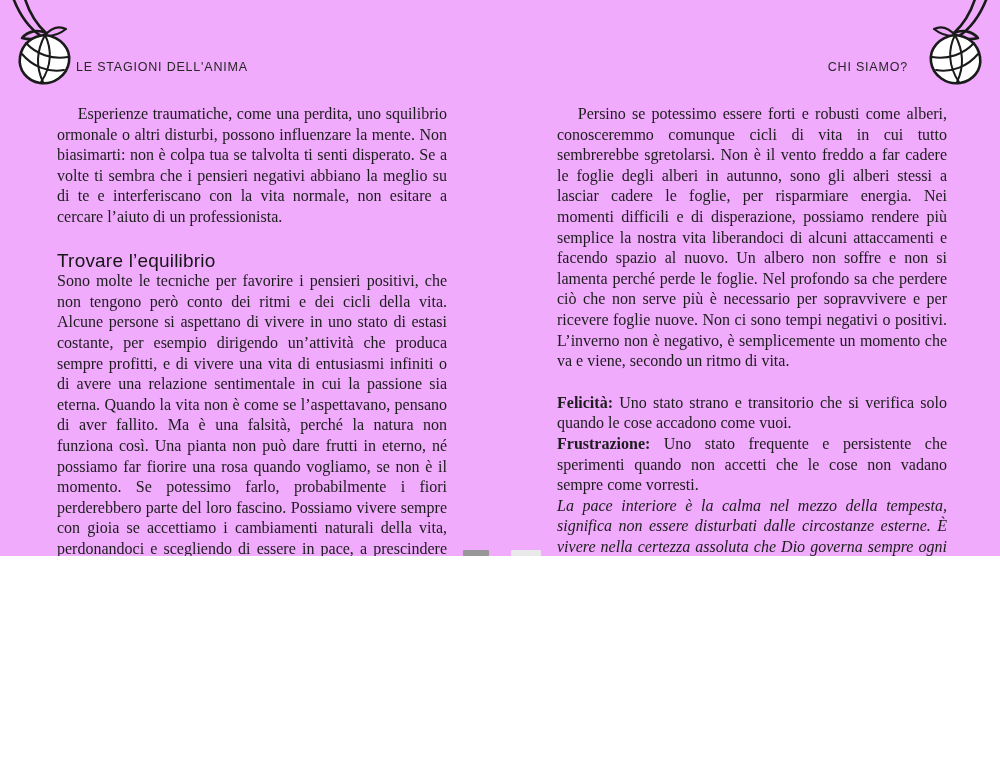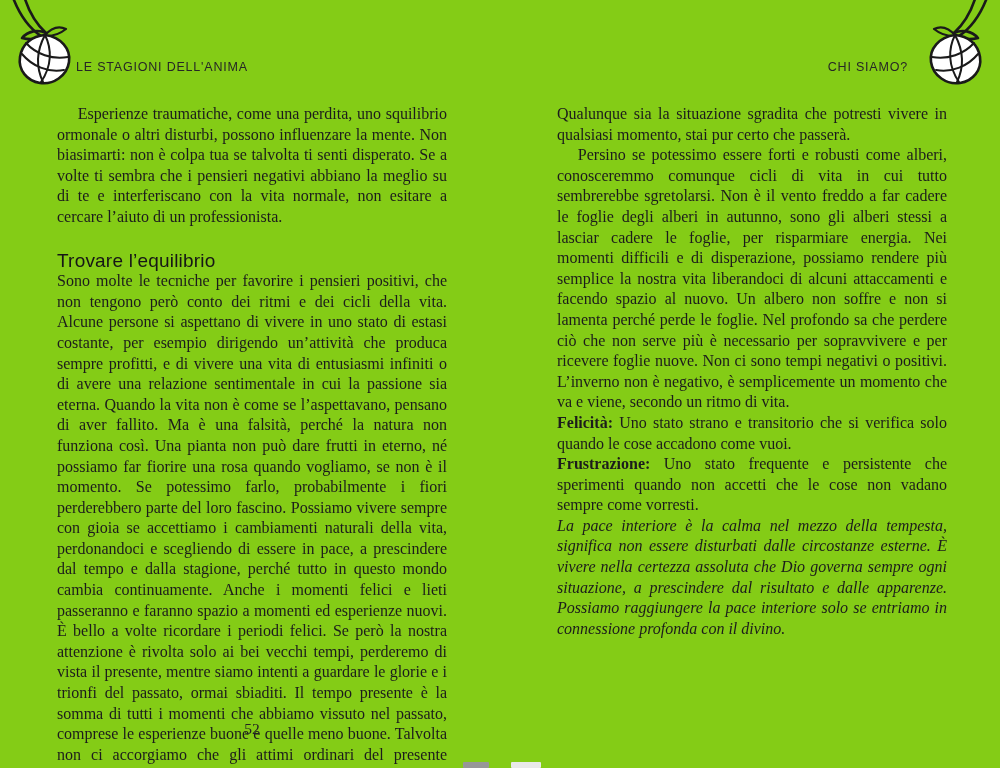--- a/index.html
+++ b/index.html
@@ -1,33 +1,33 @@
 <!DOCTYPE html>
 <html lang="it"><head>
 <meta charset="utf-8">
 <style>
   html,body{margin:0;padding:0;background:#ffffff;}
-  .canvas{position:relative;width:1000px;height:768px;background:#84cc16;overflow:hidden;
+  .canvas{position:relative;width:1000px;height:556px;background:#f0abfc;overflow:hidden;
           font-family:"Liberation Serif", serif;color:#1c1c1c;text-decoration:underline;}
   .flower{position:absolute;top:-4px;width:82px;height:92px;}
   .flower.left{left:-2px;}
   .flower.right{right:-2px;transform:scaleX(-1);}
   .running-head{position:absolute;top:60px;font-family:"Liberation Sans", sans-serif;
                 font-size:12.5px;letter-spacing:0.8px;color:#262626;font-weight:400;}
   .running-head.left{left:76px;}
   .running-head.right{right:92px;text-align:right;}
   .col{position:absolute;top:104px;width:390px;text-align:justify;font-size:16px;
        line-height:20.6px;hyphens:auto;-webkit-hyphens:auto;}
   .col.left{left:57px;}
   .col.right{left:557px;}
   .col p{margin:0;}
   p.indent{text-indent:1.3em;}
   h2.section{font-family:"Liberation Sans", sans-serif;font-weight:400;font-size:19px;
              letter-spacing:0.2px;color:#161616;margin:23px 0 0 0;text-align:left;}
-  .defs{}
+  .defs{margin-top:21px;}
   .defs .term{font-weight:bold;}
   .quote{margin-top:21px;font-style:italic;}
   .folio{position:absolute;top:720px;width:390px;text-align:center;font-size:15.5px;color:#222;}
   .folio.left{left:57px;}
   .folio.right{left:557px;}
   .edge-artifact{position:absolute;bottom:0;height:6px;border-radius:1px;}
   .edge-artifact.a1{left:463px;width:26px;background:#979797;}
   .edge-artifact.a2{left:511px;width:30px;background:#e9e9e9;}
 </style>
 </head>
@@ -61,21 +61,20 @@
   <div class="running-head left">LE STAGIONI DELL'ANIMA</div>
   <div class="running-head right">CHI SIAMO?</div>
 
   <div class="col left">
     <p class="indent">Esperienze traumatiche, come una perdita, uno squilibrio ormonale o altri disturbi, possono influenzare la mente. Non biasimarti: non è colpa tua se talvolta ti senti disperato. Se a volte ti sembra che i pensieri negativi abbiano la meglio su di te e interferiscano con la vita normale, non esitare a cercare l’aiuto di un professionista.</p>
     <h2 class="section">Trovare l’equilibrio</h2>
     <p>Sono molte le tecniche per favorire i pensieri positivi, che non tengono però conto dei ritmi e dei cicli della vita. Alcune persone si aspettano di vivere in uno stato di estasi costante, per esempio dirigendo un’attività che produca sempre profitti, e di vivere una vita di entusiasmi infiniti o di avere una relazione sentimentale in cui la passione sia eterna. Quando la vita non è come se l’aspettavano, pensano di aver fallito. Ma è una falsità, perché la natura non funziona così. Una pianta non può dare frutti in eterno, né possiamo far fiorire una rosa quando vogliamo, se non è il momento. Se potessimo farlo, probabilmente i fiori perderebbero parte del loro fascino. Possiamo vivere sempre con gioia se accettiamo i cambiamenti naturali della vita, perdonandoci e scegliendo di essere in pace, a prescindere dal tempo e dalla stagione, perché tutto in questo mondo cambia continuamente. Anche i momenti felici e lieti passeranno e faranno spazio a momenti ed esperienze nuovi. È bello a volte ricordare i periodi felici. Se però la nostra attenzione è rivolta solo ai bei vecchi tempi, perderemo di vista il presente, mentre siamo intenti a guardare le glorie e i trionfi del passato, ormai sbiaditi. Il tempo presente è la somma di tutti i momenti che abbiamo vissuto nel passato, comprese le esperienze buone e quelle meno buone. Talvolta non ci accorgiamo che gli attimi ordinari del presente saranno “i bei vecchi tempi” del domani.</p>
   </div>
 
   <div class="col right">
-    <p>Qualunque sia la situazione sgradita che potresti vivere in qualsiasi momento, stai pur certo che passerà.</p>
     <p class="indent">Persino se potessimo essere forti e robusti come alberi, conosceremmo comunque cicli di vita in cui tutto sembrerebbe sgretolarsi. Non è il vento freddo a far cadere le foglie degli alberi in autunno, sono gli alberi stessi a lasciar cadere le foglie, per risparmiare energia. Nei momenti difficili e di disperazione, possiamo rendere più semplice la nostra vita liberandoci di alcuni attaccamenti e facendo spazio al nuovo. Un albero non soffre e non si lamenta perché perde le foglie. Nel profondo sa che perdere ciò che non serve più è necessario per sopravvivere e per ricevere foglie nuove. Non ci sono tempi negativi o positivi. L’inverno non è negativo, è semplicemente un momento che va e viene, secondo un ritmo di vita.</p>
     <div class="defs">
       <p><span class="term">Felicità:</span><span> Uno stato strano e transitorio che si verifica solo quando le cose accadono come vuoi.</span></p>
       <p><span class="term">Frustrazione:</span><span> Uno stato frequente e persistente che sperimenti quando non accetti che le cose non vadano sempre come vorresti.</span></p>
     </div>
     <p class="quote">La pace interiore è la calma nel mezzo della tempesta, significa non essere disturbati dalle circostanze esterne. È vivere nella certezza assoluta che Dio governa sempre ogni situazione, a prescindere dal risultato e dalle apparenze. Possiamo raggiungere la pace interiore solo se entriamo in connessione profonda con il divino.</p>
   </div>
 
   <div class="folio left">52</div>
 

